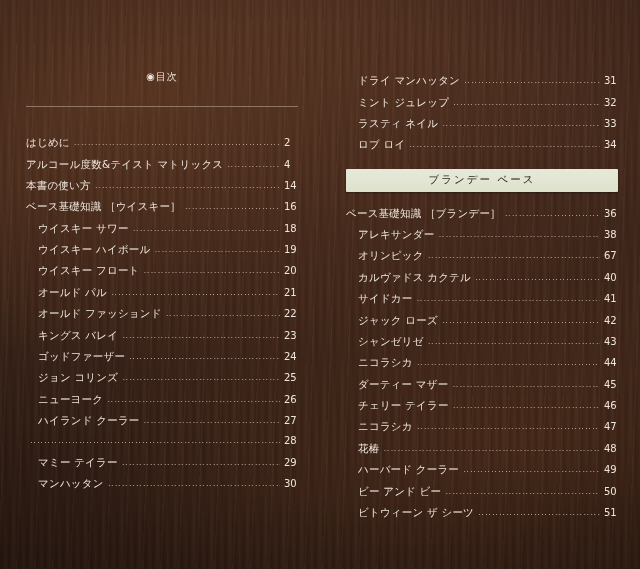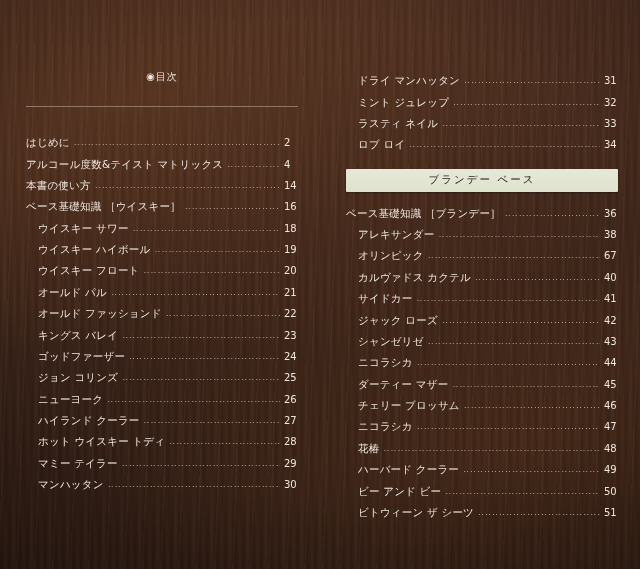--- a/index.html
+++ b/index.html
@@ -201,21 +201,20 @@
             <span class="label">ニューヨーク</span>
             <span class="dots">‥‥‥‥‥‥‥‥‥‥‥‥‥‥‥‥‥‥‥‥‥‥‥‥‥‥‥‥‥‥‥‥‥‥‥‥‥‥</span>
             <span class="page-num">26</span>
           </div>
           <div class="entry indent">
             <span class="label">ハイランド クーラー</span>
             <span class="dots">‥‥‥‥‥‥‥‥‥‥‥‥‥‥‥‥‥‥‥‥‥‥‥‥‥‥‥‥‥‥‥‥‥‥‥‥‥‥</span>
             <span class="page-num">27</span>
           </div>
           <div class="entry indent">
-            <span class="label">ホット ウイスキー トディ</span>
             <span class="dots">‥‥‥‥‥‥‥‥‥‥‥‥‥‥‥‥‥‥‥‥‥‥‥‥‥‥‥‥‥‥‥‥‥‥‥‥‥‥</span>
             <span class="page-num">28</span>
           </div>
           <div class="entry indent">
             <span class="label">マミー テイラー</span>
             <span class="dots">‥‥‥‥‥‥‥‥‥‥‥‥‥‥‥‥‥‥‥‥‥‥‥‥‥‥‥‥‥‥‥‥‥‥‥‥‥‥</span>
             <span class="page-num">29</span>
           </div>
           <div class="entry indent">
             <span class="label">マンハッタン</span>
@@ -289,21 +288,21 @@
             <span class="label">ニコラシカ</span>
             <span class="dots">‥‥‥‥‥‥‥‥‥‥‥‥‥‥‥‥‥‥‥‥‥‥‥‥‥‥‥‥‥‥‥‥‥‥‥‥‥‥</span>
             <span class="page-num">44</span>
           </div>
           <div class="entry indent">
             <span class="label">ダーティー マザー</span>
             <span class="dots">‥‥‥‥‥‥‥‥‥‥‥‥‥‥‥‥‥‥‥‥‥‥‥‥‥‥‥‥‥‥‥‥‥‥‥‥‥‥</span>
             <span class="page-num">45</span>
           </div>
           <div class="entry indent">
-            <span class="label">チェリー ブロッサム</span>
+            <span class="label">チェリー テイラー</span>
             <span class="dots">‥‥‥‥‥‥‥‥‥‥‥‥‥‥‥‥‥‥‥‥‥‥‥‥‥‥‥‥‥‥‥‥‥‥‥‥‥‥</span>
             <span class="page-num">46</span>
           </div>
           <div class="entry indent">
             <span class="label">ニコラシカ</span>
             <span class="dots">‥‥‥‥‥‥‥‥‥‥‥‥‥‥‥‥‥‥‥‥‥‥‥‥‥‥‥‥‥‥‥‥‥‥‥‥‥‥</span>
             <span class="page-num">47</span>
           </div>
           <div class="entry indent">
             <span class="label">花椿</span>

